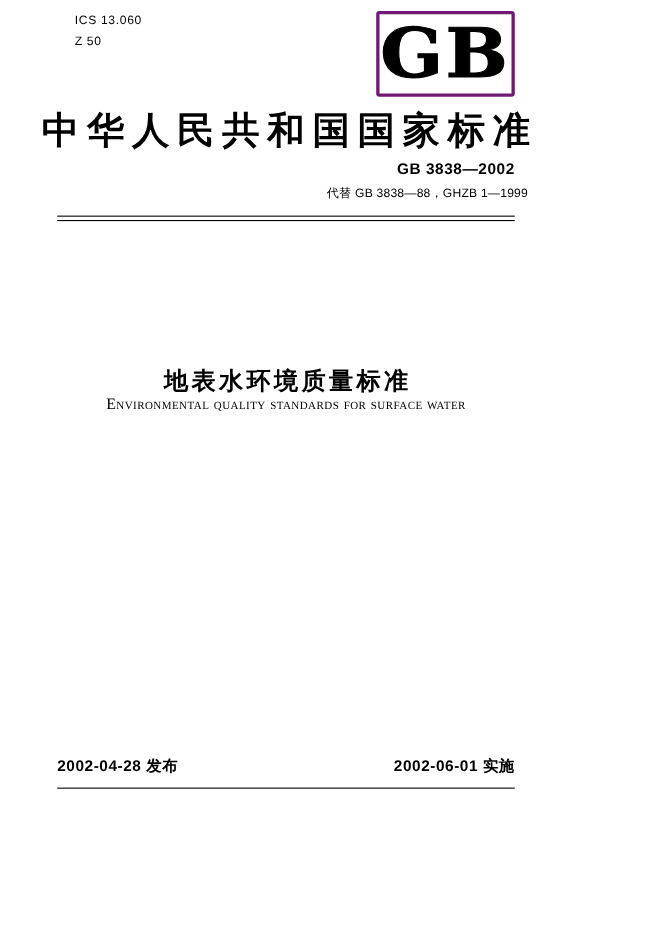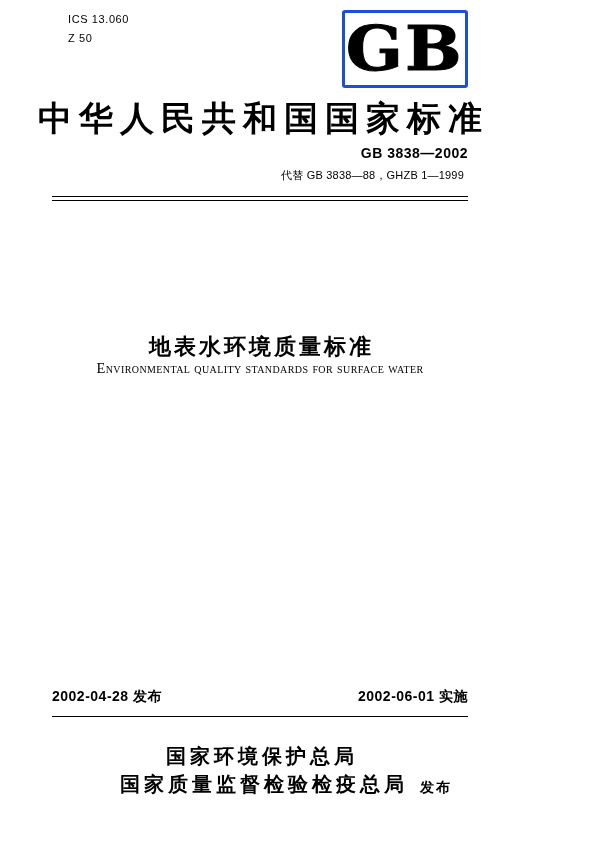--- a/index.html
+++ b/index.html
@@ -33,21 +33,21 @@
   }
   .ics-line { white-space: nowrap; }
 
   
   .gb-logo {
     position: absolute;
     right: 52px;
     top: 10px;
     width: 120px;
     height: 72px;
-    border: 3px solid #1d4ed8;
+    border: 3px solid #701a75;
     border-radius: 3px;
     display: flex;
     align-items: center;
     justify-content: center;
     overflow: hidden;
   }
   .gb-logo-text {
     font-family: "DejaVu Serif", serif;
     font-weight: 700;
     font-size: 62px;
@@ -79,21 +79,21 @@
     right: 52px;
     top: 145px;
     text-align: right;
     font-family: "Liberation Sans", sans-serif;
     font-weight: 700;
     font-size: 14px;
     letter-spacing: 0.5px;
   }
   .std-replaces {
     position: absolute;
-    right: 56px;
+    right: 40px;
     top: 168px;
     text-align: right;
     font-family: "Liberation Sans", sans-serif;
     font-size: 11px;
     letter-spacing: 0.2px;
   }
 
   
   .rule {
     position: absolute;
@@ -208,23 +208,14 @@
   <hr class="rule rule-thin">
 
   <div class="subject-cn">地表水环境质量标准</div>
   <div class="subject-en">Environmental quality standards for surface water</div>
 
   <div class="date-issue">2002-04-28 发布</div>
   <div class="date-effective">2002-06-01 实施</div>
 
   <hr class="rule rule-bottom">
 
-  <div class="issuers">
-    <div class="issuer-line">国家环境保护总局</div>
-    <div class="issuer-line">
-      <span class="issuer-line-2">
-        <span>国家质量监督检验检疫总局</span>
-        <span class="issue-verb">发布</span>
-      </span>
-    </div>
-  </div>
 
 </div>
 
 </body></html>

